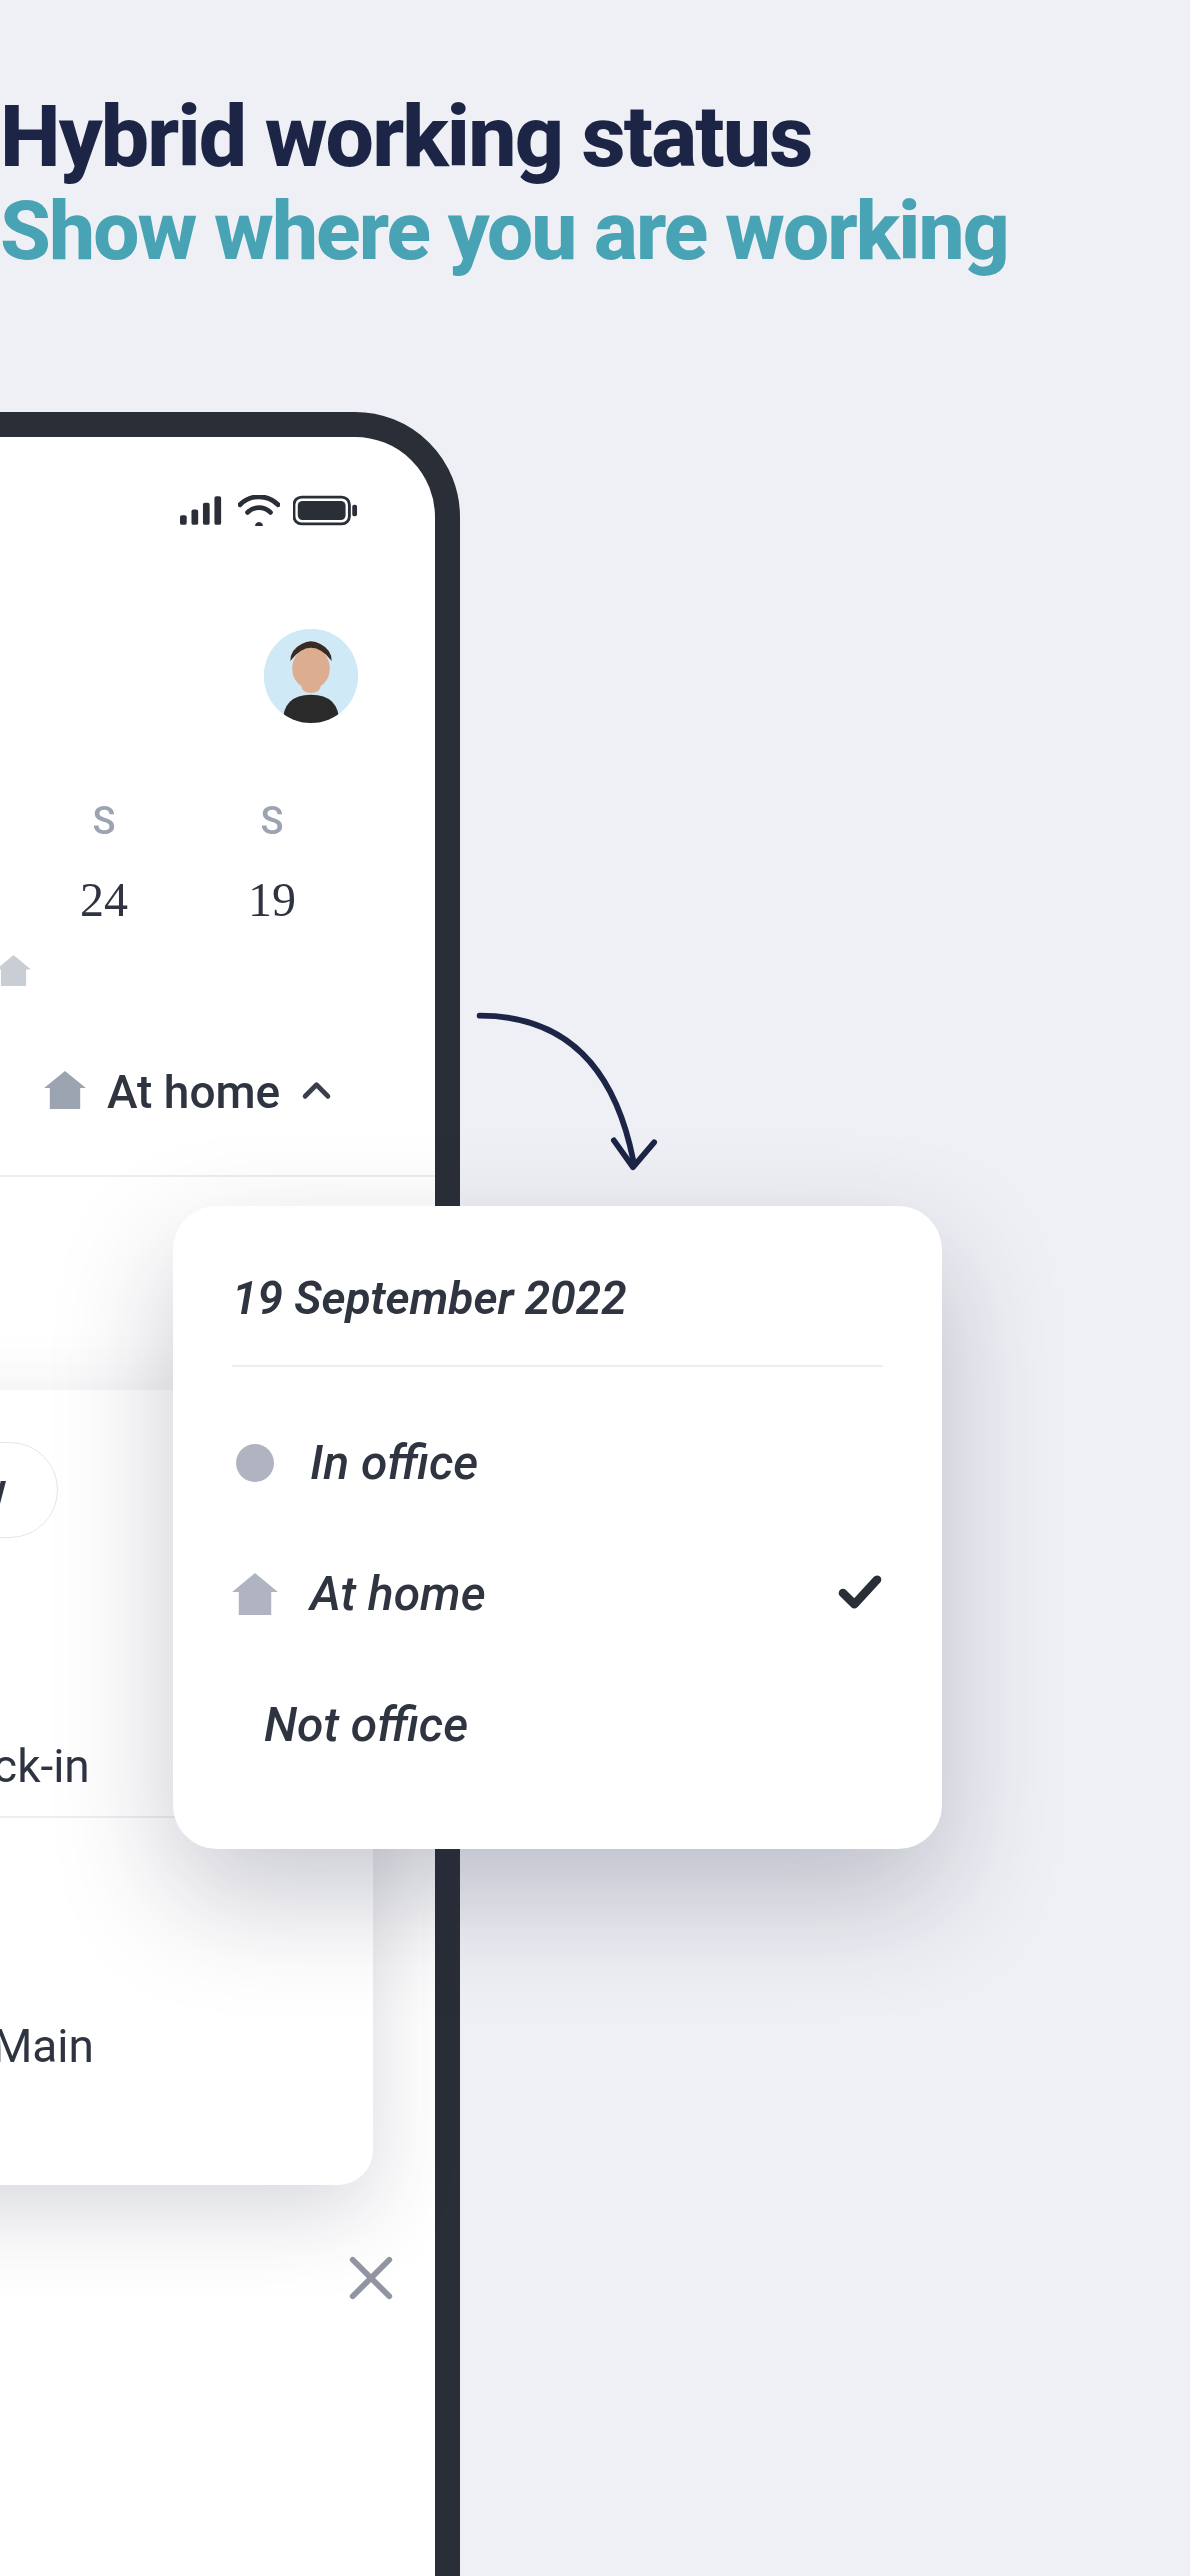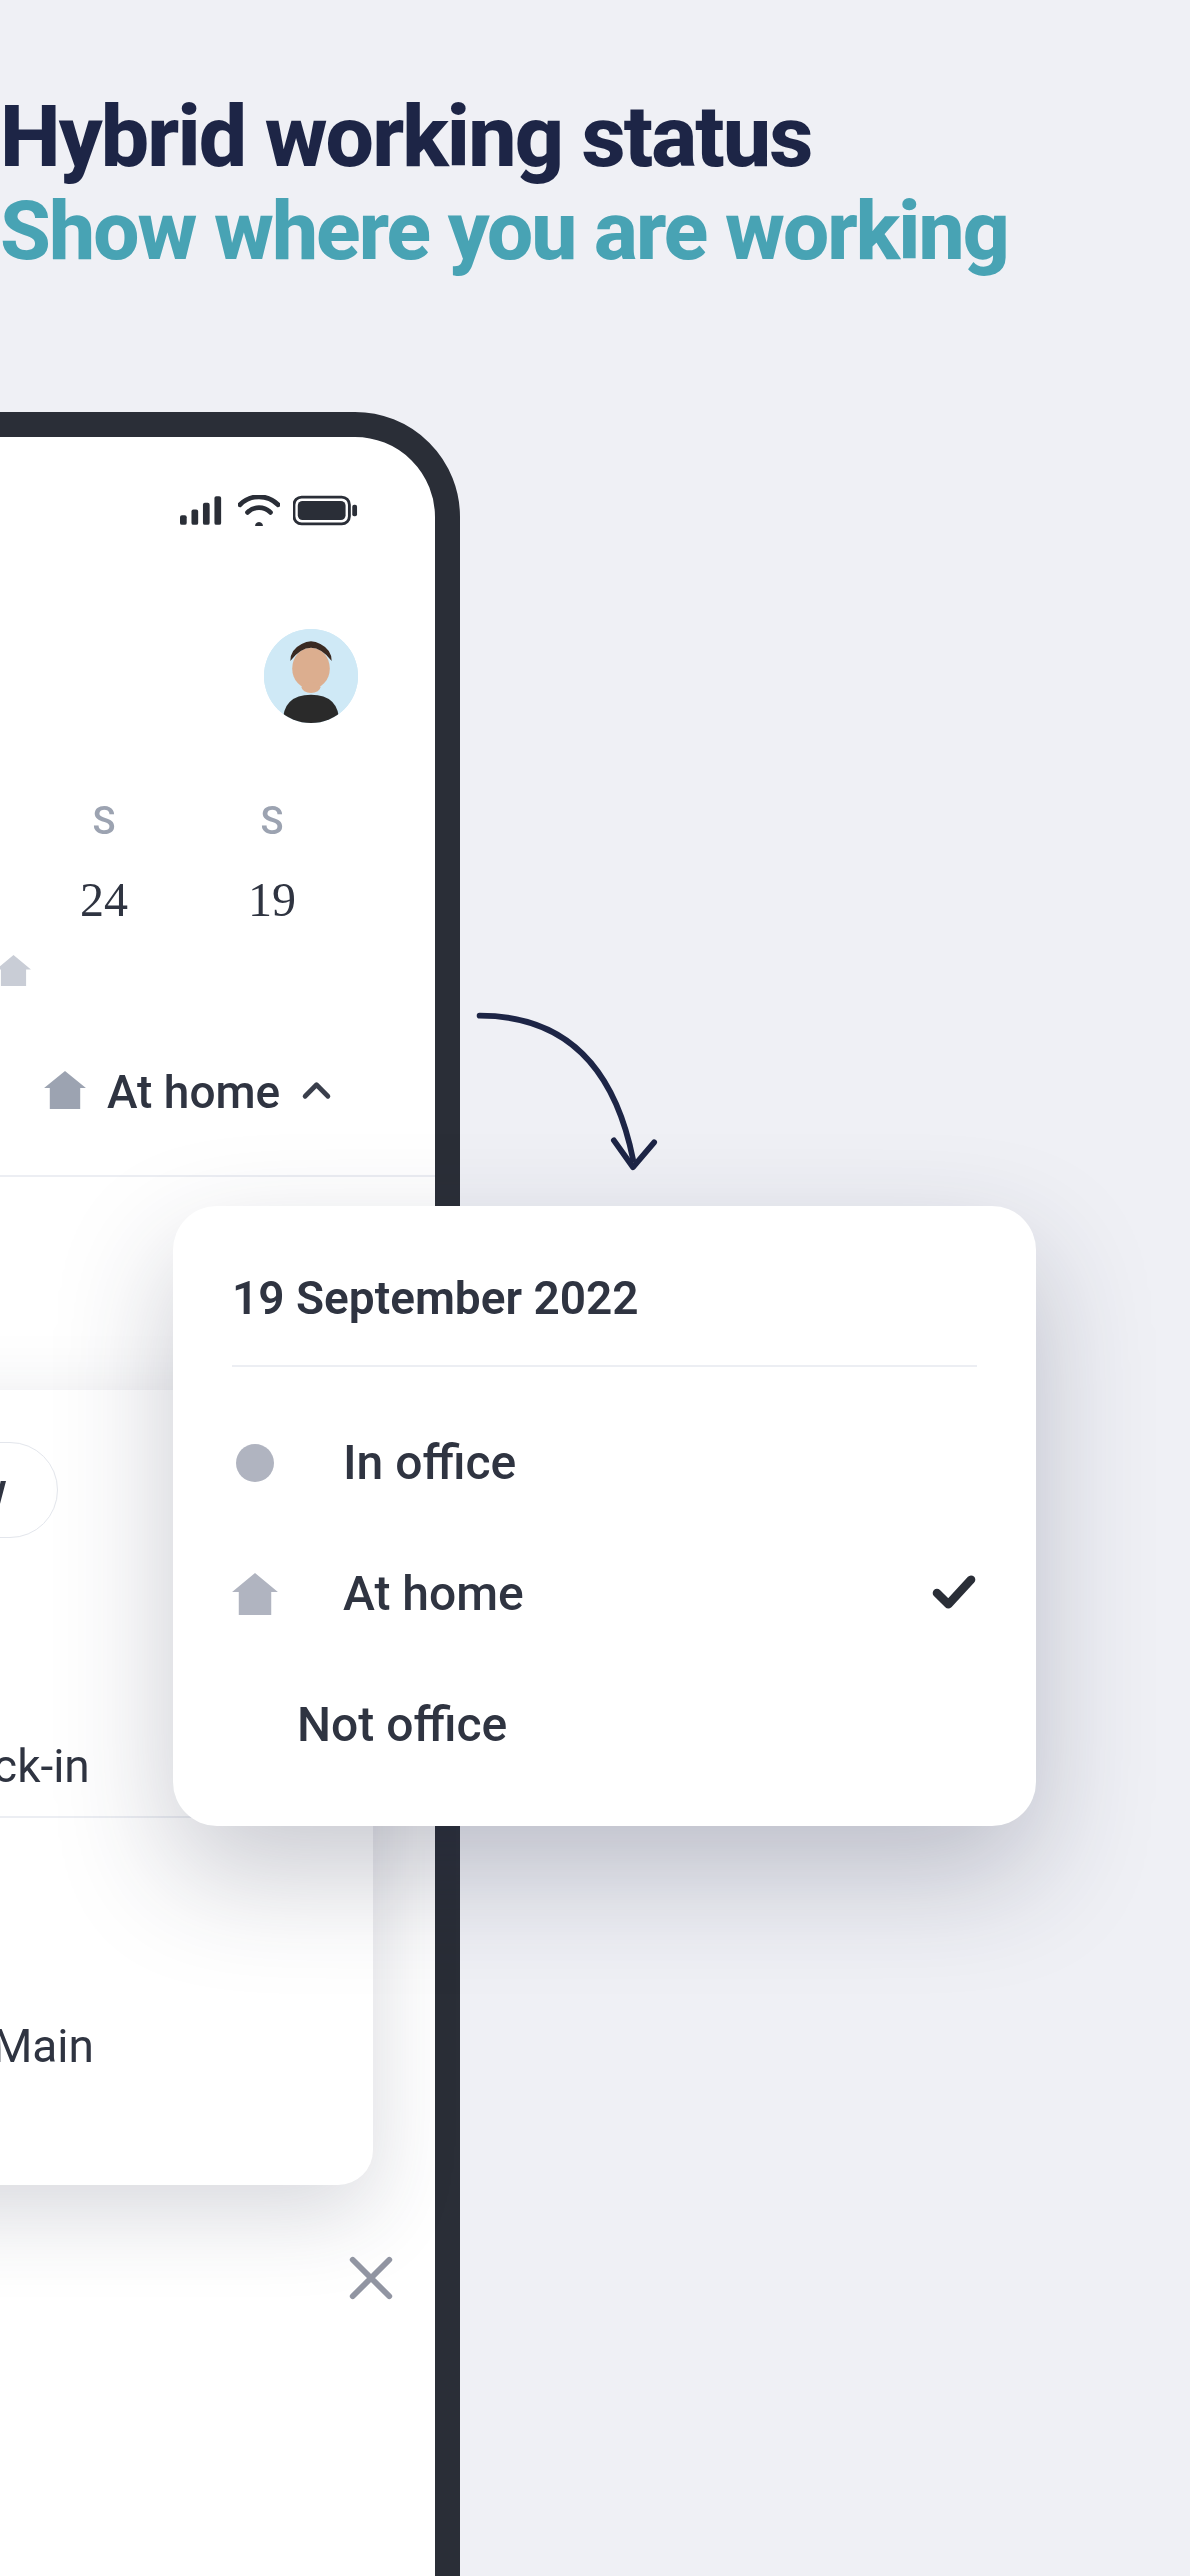--- a/index.html
+++ b/index.html
@@ -191,42 +191,43 @@
     top: 2252px;
     left: 345px;
     color: #9195a2;
   }
 
   
   .popup {
     position: absolute;
     top: 1206px;
     left: 173px;
-    width: 863px;
+    width: 769px;
     background: #ffffff;
     border-radius: 44px;
     box-shadow: 0 48px 115px rgba(40,45,70,0.25);
-    padding: 65px 59px 53px 59px;
+    padding: 65px 59px 76px 59px;
+    font-style: italic;
   }
   .popup-date {
     font-size: 46px;
     font-weight: 600;
     color: #2f3441;
     margin-bottom: 40px;
   }
   .popup hr {
     border: none;
     height: 1.9px;
     background: #eceef3;
     margin-bottom: 48px;
   }
   .popup-row {
     display: flex;
     align-items: center;
-    gap: 65px;
+    gap: 32px;
     height: 96px;
     margin-bottom: 35px;
   }
   .popup-row:last-child { margin-bottom: 0; }
   .popup-row .ic-slot {
     width: 46px;
     display: flex;
     justify-content: center;
     color: #b0b4c0;
   }

